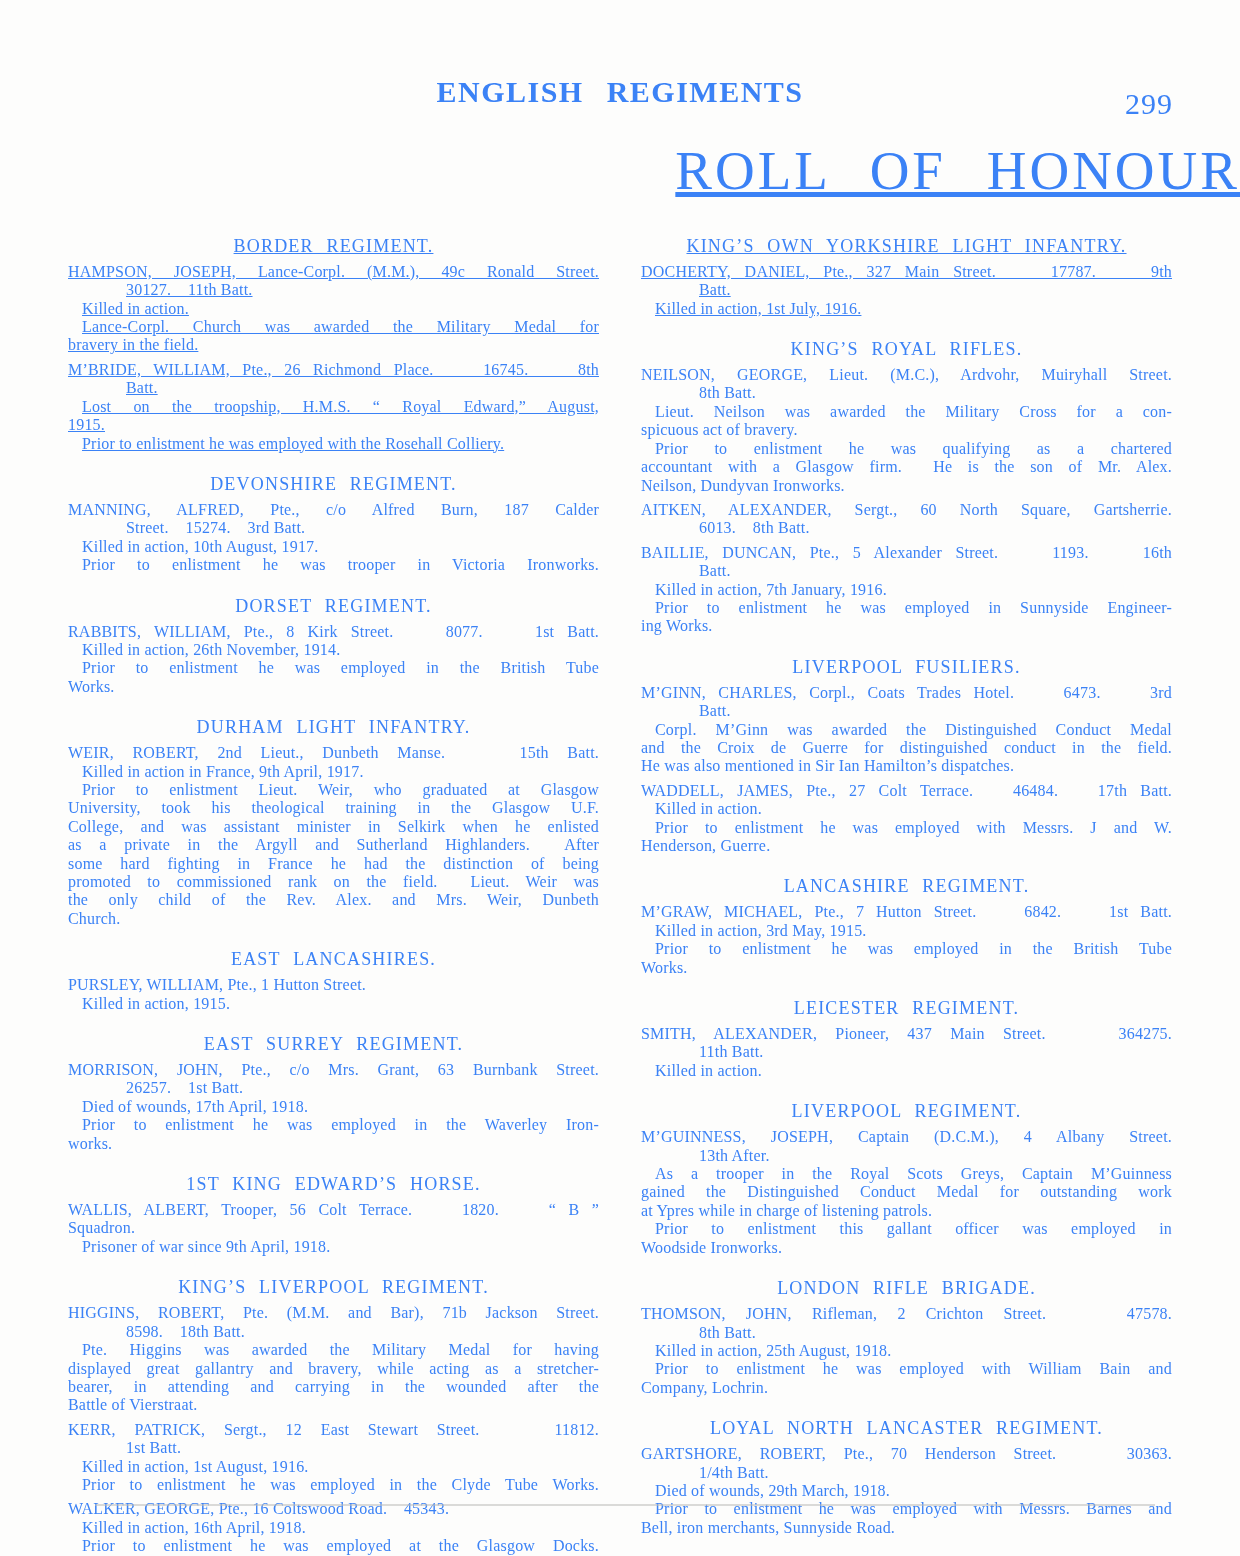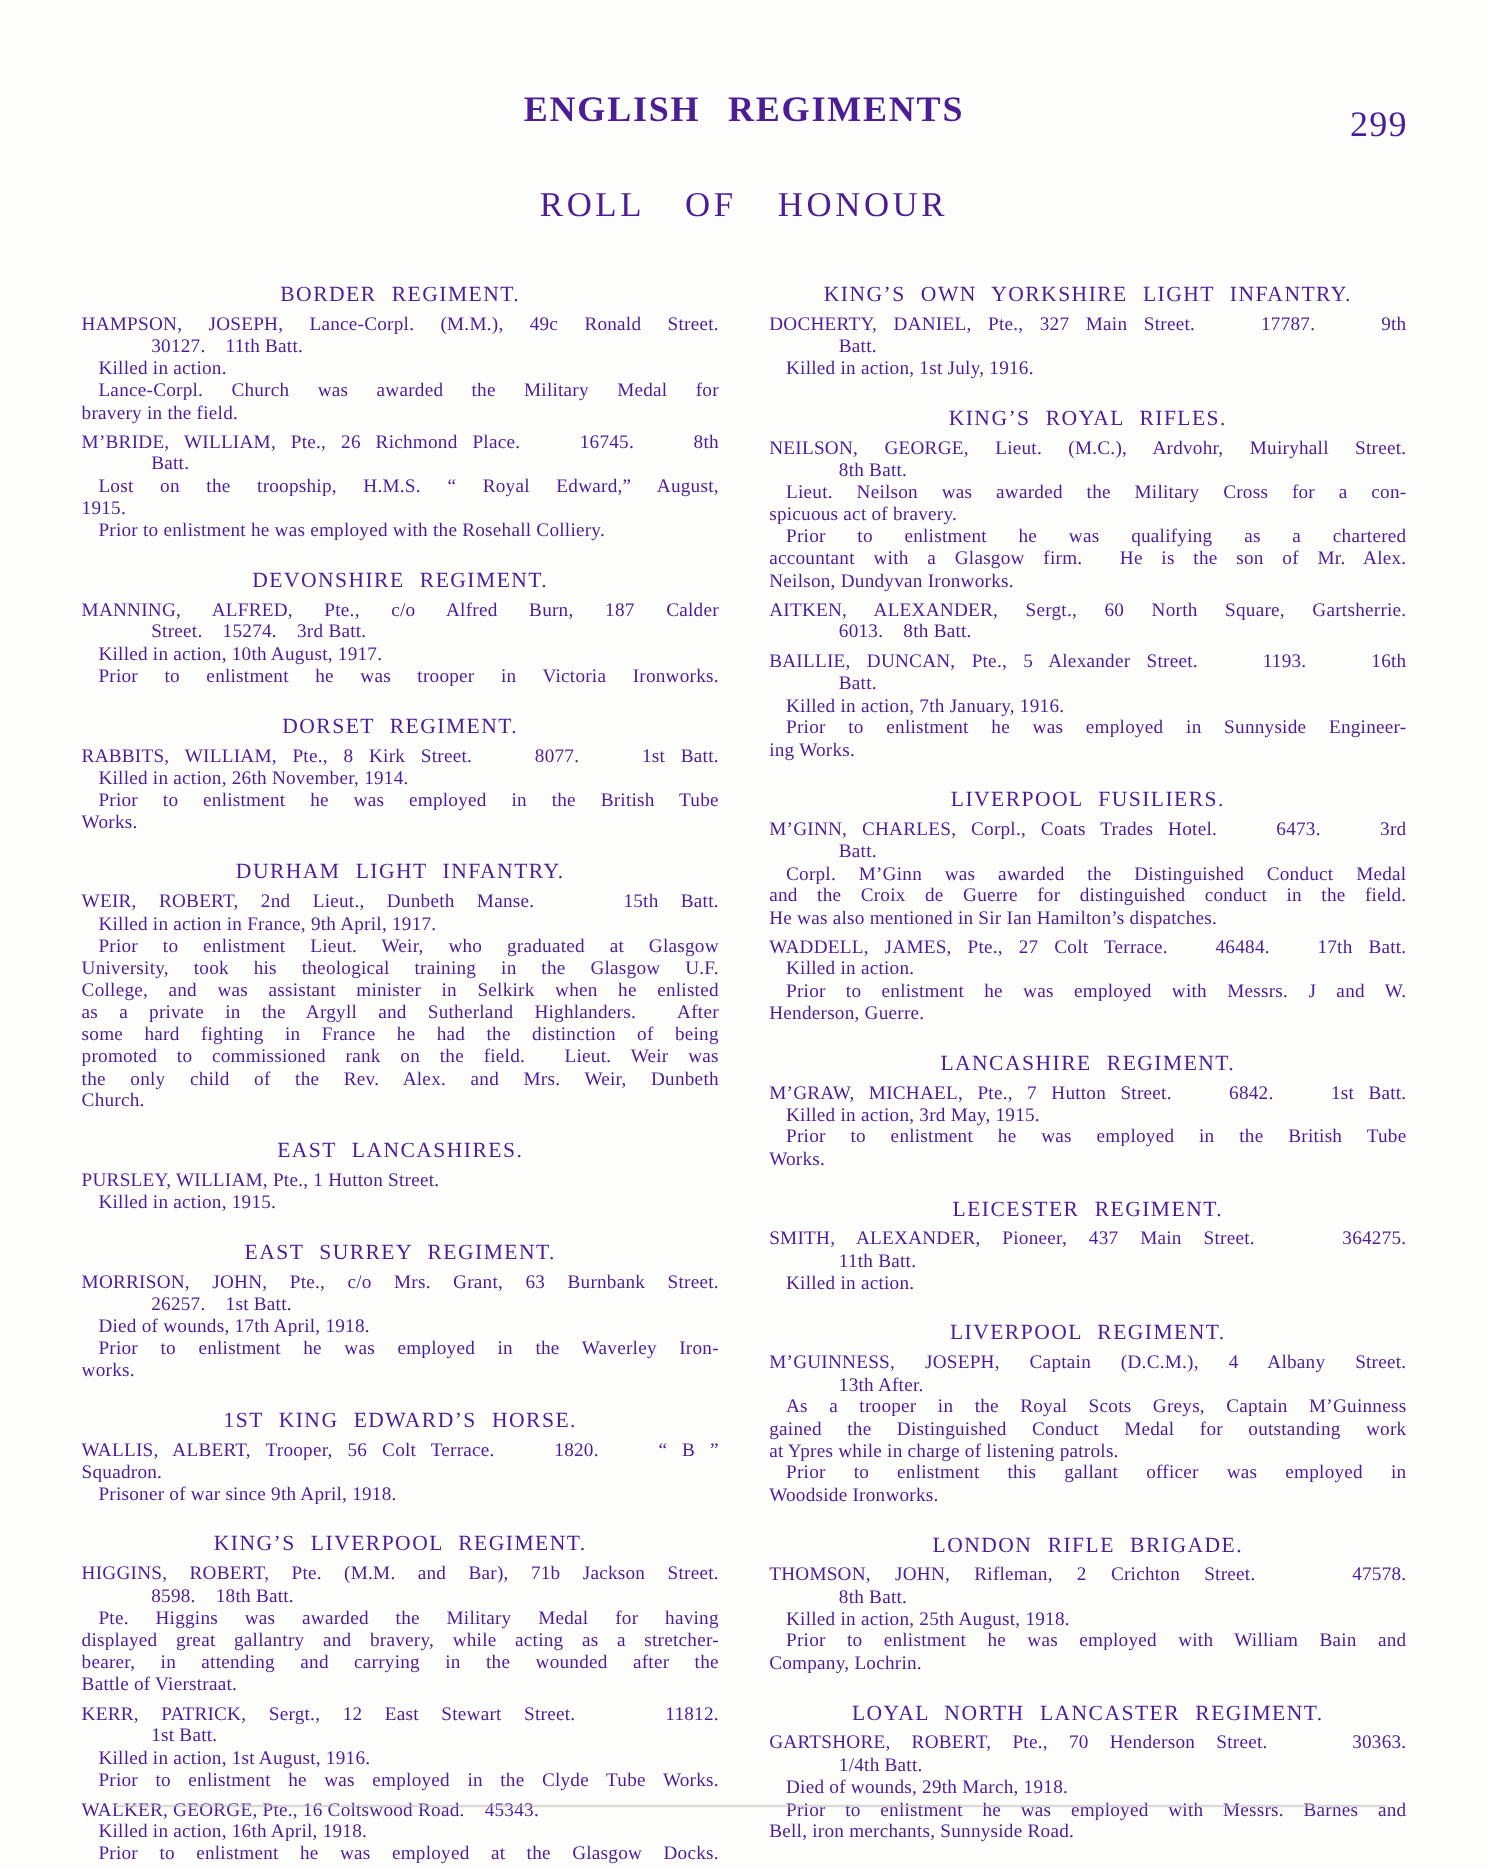--- a/index.html
+++ b/index.html
@@ -1,52 +1,53 @@
 <!DOCTYPE html>
 <html><head>
 <meta charset="utf-8">
 <style>
   html,body{margin:0;padding:0;background:#e8e8e4;}
   .page{
     position:relative;
     width:1240px;height:1556px;
     margin:0 auto;
     background:#fdfdfc;
-    color:#4c1d95;
+    color:#3b82f6;
     font-family:"Liberation Serif", serif;
     overflow:hidden;
   }
   .masthead{position:relative;padding-top:76px;height:38px;}
   .running-header{
     text-align:center;
     font-size:30px;font-weight:bold;
     letter-spacing:1.5px;word-spacing:14px;
     line-height:32px;
   }
   .page-number{
     position:absolute;right:67px;top:88px;
     font-size:30px;font-weight:normal;line-height:32px;
     letter-spacing:1px;
   }
   .doc-title{
     margin-top:34px;
-    text-align:center;
-    font-size:29px;font-weight:normal;
+    text-align:right;
+    font-size:55px;font-weight:normal;
     letter-spacing:3px;word-spacing:24px;
     line-height:46px;
+    text-decoration:underline;
   }
   .columns{
     display:flex;
     gap:42px;
     padding:0 68px;
     margin-top:24px;
   }
   .col{flex:1;min-width:0;}
   .regiment-section{margin-top:20px;}
-  .regiment-section:first-child{margin-top:16px;}
+  .regiment-section:first-child{margin-top:4px;text-decoration:underline;}
   .regiment-heading{
     margin:0 0 3px 0;
     text-align:center;
     font-size:18px;font-weight:normal;
     letter-spacing:1.2px;word-spacing:7px;
     line-height:22px;
   }
   .entry{margin-top:6px;}
   .line{
     white-space:pre-wrap;

